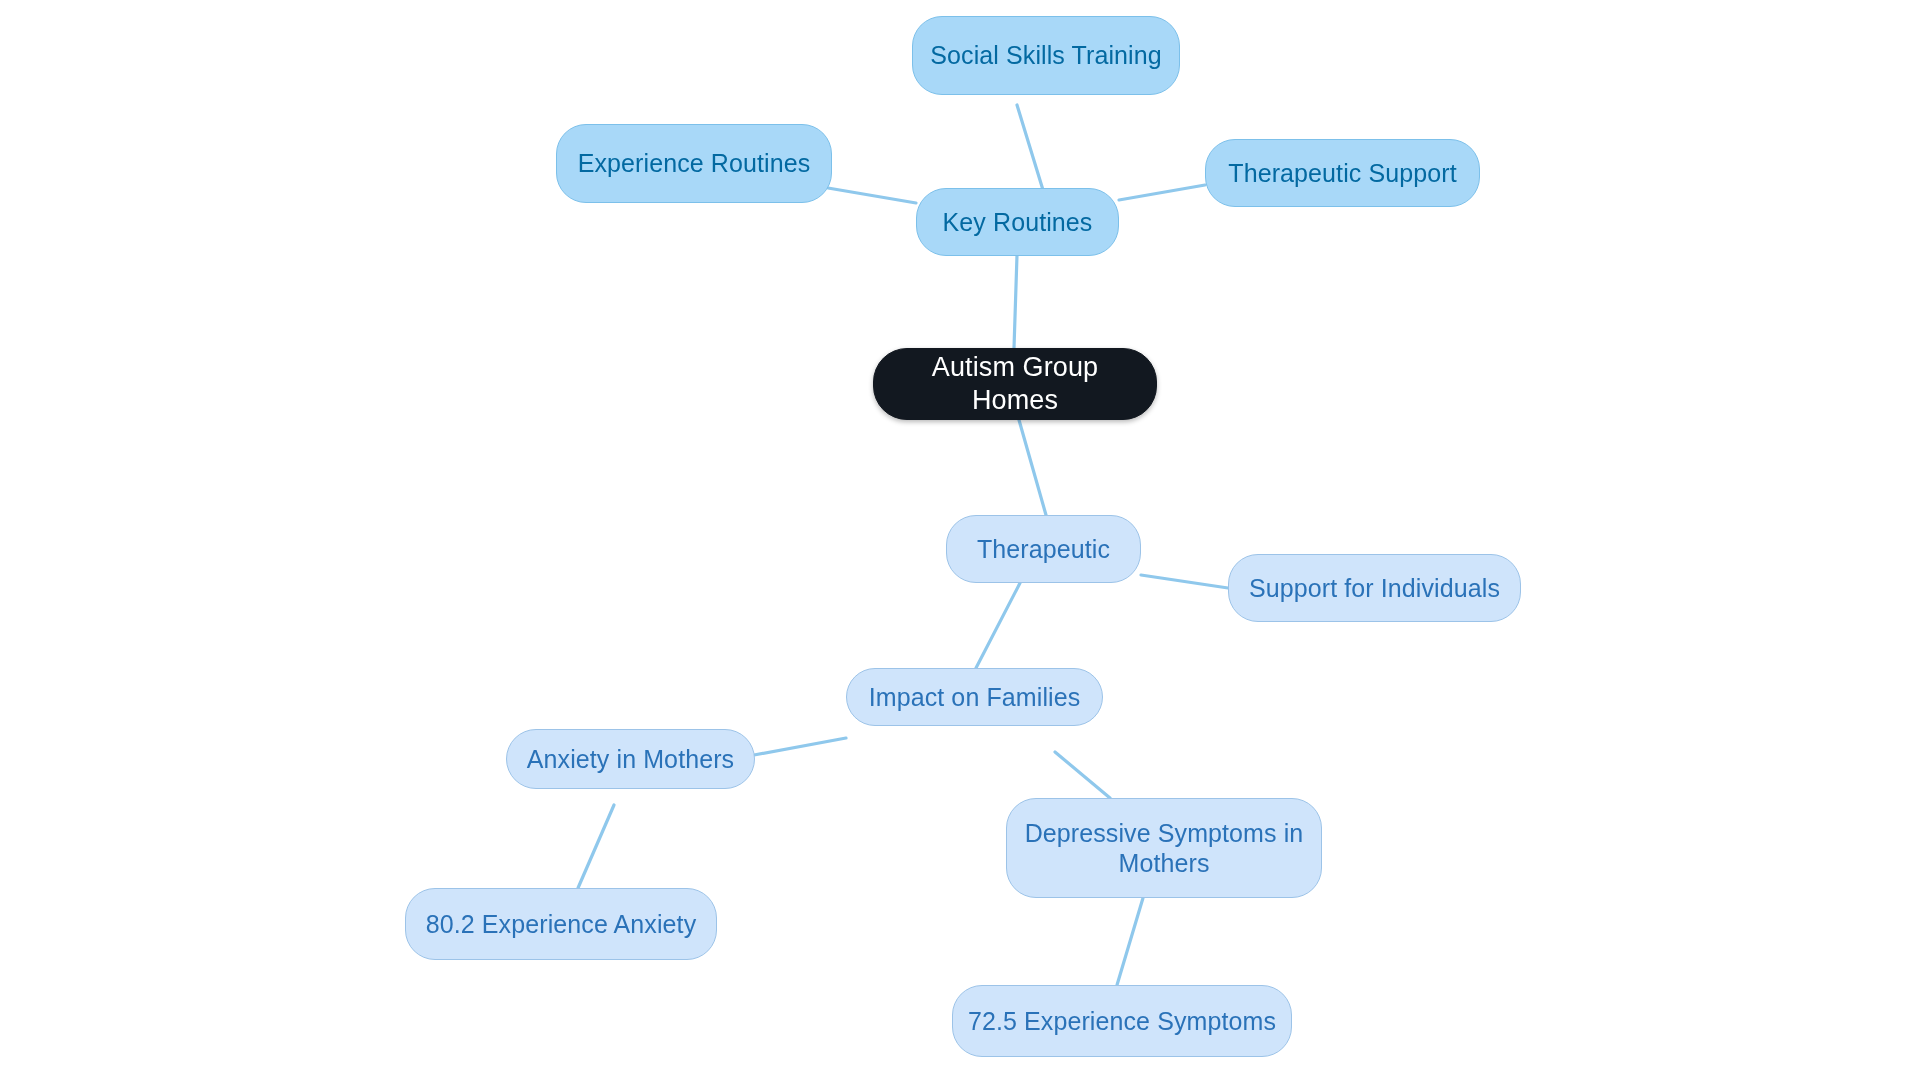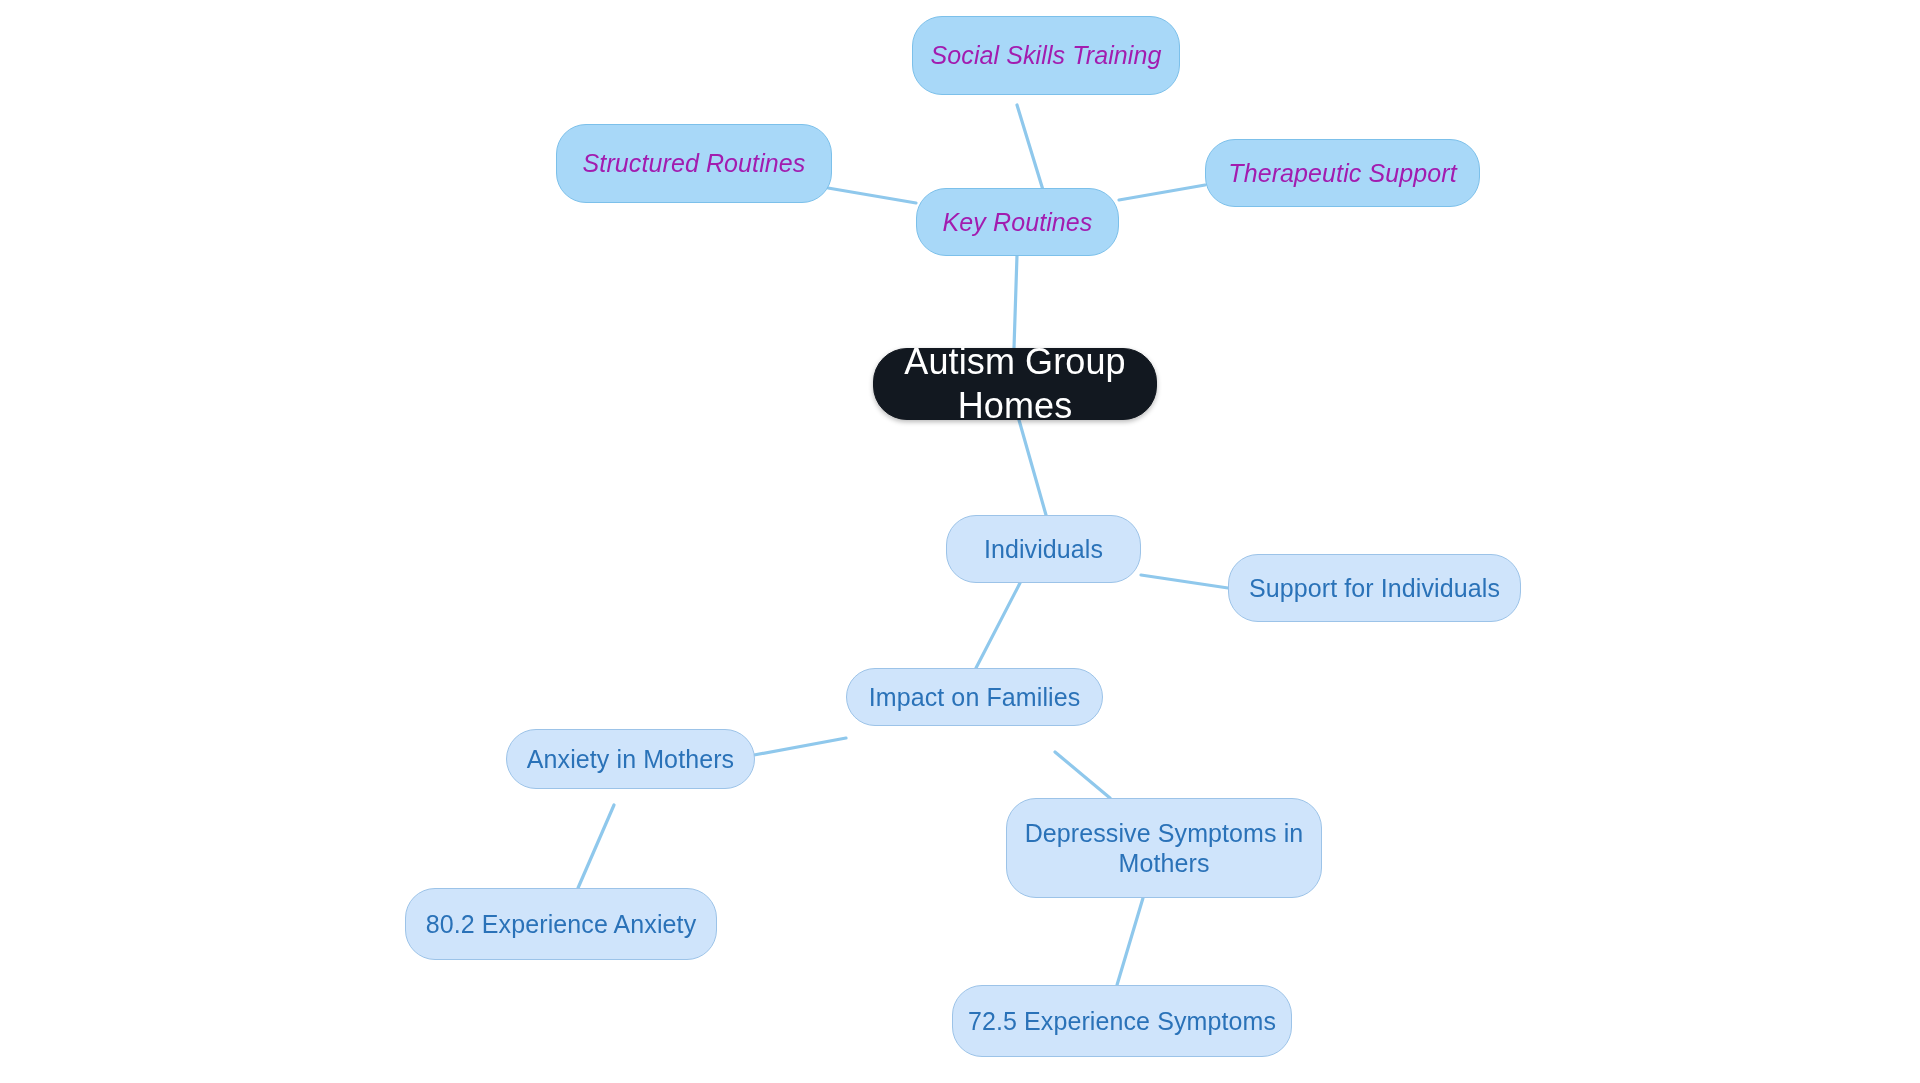--- a/index.html
+++ b/index.html
@@ -38,29 +38,28 @@
     line-height: 1.22;
     letter-spacing: 0.1px;
     padding: 0 14px;
     white-space: pre-line;
   }
   .node-root {
     background: #121820;
     color: #ffffff;
     border: 1px solid #121820;
     border-radius: 34px;
-    font-size: 36px;
+    font-size: 27px;
     box-shadow: 0 2px 5px rgba(0,0,0,0.28);
   }
   .node-branch-a {
     background: #a8d8f8;
     border: 1.6px solid #7cc0ea;
-    color: #a21caf;
+    color: #0369a1;
     font-size: 25px;
-    font-style: italic;
   }
   .node-branch-b {
     background: #cfe4fb;
     border: 1.6px solid #9cc3e8;
     color: #2a72b8;
     font-size: 25px;
   }
 </style>
 </head>
 <body>
@@ -81,37 +80,37 @@
       <line x1="1055" y1="752" x2="1110" y2="798"></line>
       <line x1="1143" y1="898" x2="1117" y2="985"></line>
     </g>
   </svg>
 
   <div class="node node-branch-a" style="left:912px; top:16px; width:268px; height:79px;">
     <span>Social Skills Training</span>
   </div>
 
   <div class="node node-branch-a" style="left:556px; top:124px; width:276px; height:79px;">
-    <span>Structured Routines</span>
+    <span>Experience Routines</span>
   </div>
 
   <div class="node node-branch-a" style="left:916px; top:188px; width:203px; height:68px;">
     <span>Key Routines</span>
   </div>
 
   <div class="node node-branch-a" style="left:1205px; top:139px; width:275px; height:68px;">
     <span>Therapeutic Support</span>
   </div>
 
   <div class="node node-root" style="left:873px; top:348px; width:284px; height:72px;">
     <span>Autism Group Homes</span>
   </div>
 
   <div class="node node-branch-b" style="left:946px; top:515px; width:195px; height:68px;">
-    <span>Individuals</span>
+    <span>Therapeutic</span>
   </div>
 
   <div class="node node-branch-b" style="left:1228px; top:554px; width:293px; height:68px;">
     <span>Support for Individuals</span>
   </div>
 
   <div class="node node-branch-b" style="left:846px; top:668px; width:257px; height:58px;">
     <span>Impact on Families</span>
   </div>
 

